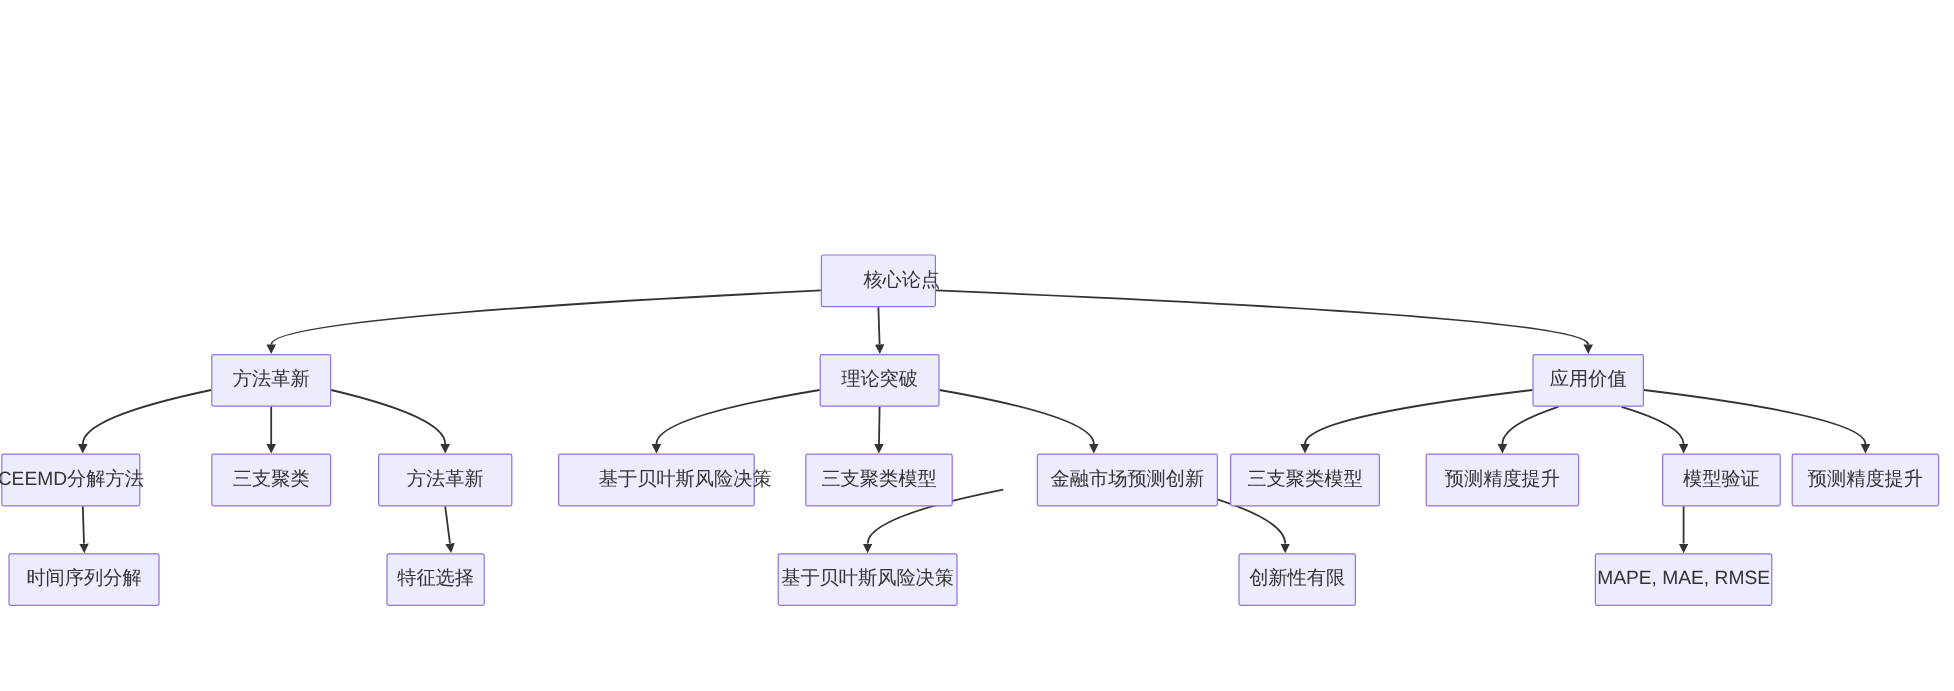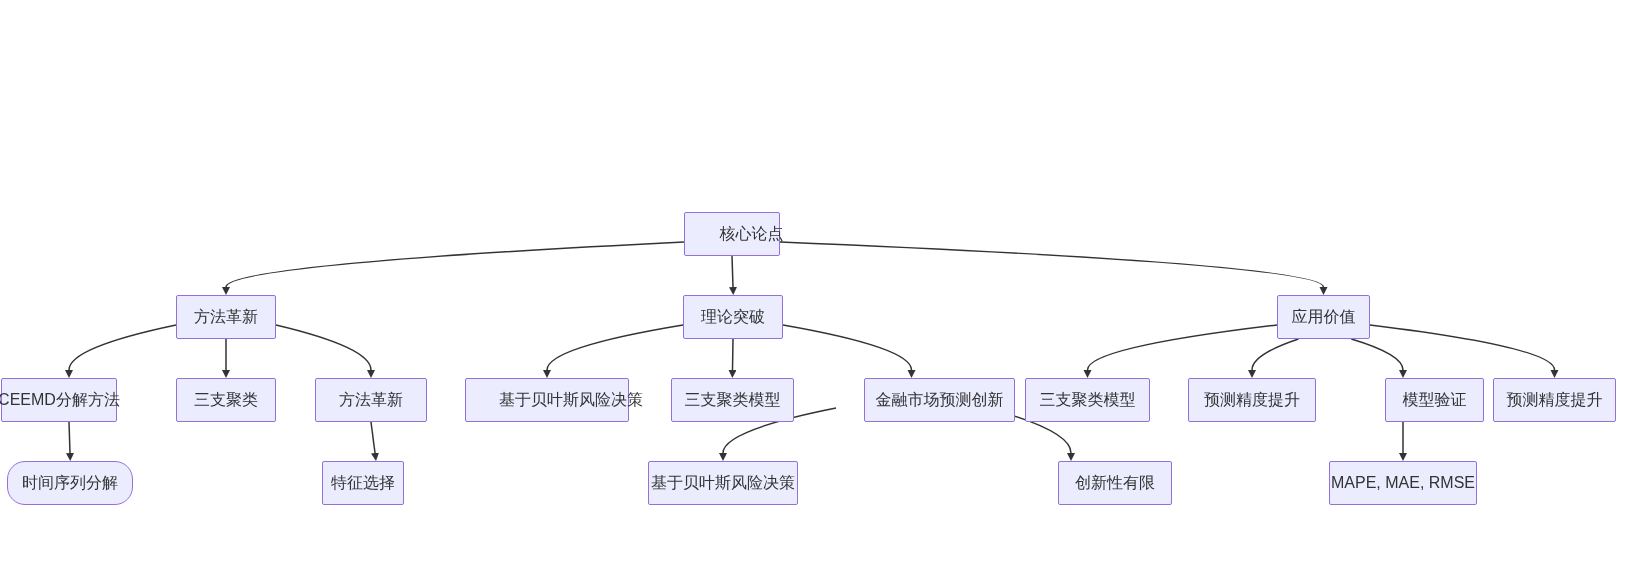--- a/index.html
+++ b/index.html
@@ -59,19 +59,19 @@
       <div class="node" style="left: 1px; top: 378px; width: 116px;">CEEMD分解方法</div>
       <div class="node" style="left: 176px; top: 378px; width: 100px;">三支聚类</div>
       <div class="node" style="left: 315px; top: 378px; width: 112px;">方法革新</div>
       <div class="node" style="left: 465px; top: 378px; width: 164px; padding-left: 48px;">基于贝叶斯风险决策</div>
       <div class="node" style="left: 671px; top: 378px; width: 123px;">三支聚类模型</div>
       <div class="node" style="left: 836px; top: 378px; width: 151px; margin-left: 28px;">金融市场预测创新</div>
       <div class="node" style="left: 1025px; top: 378px; width: 125px;">三支聚类模型</div>
       <div class="node" style="left: 1188px; top: 378px; width: 128px;">预测精度提升</div>
       <div class="node" style="left: 1353px; top: 378px; width: 99px; margin-left: 32px;">模型验证</div>
       <div class="node" style="left: 1493px; top: 378px; width: 123px;">预测精度提升</div>
-      <div class="node" style="left: 7px; top: 461px; width: 126px; border-radius: 18px;">时间序列分解</div>
+      <div class="node" style="left: 7px; top: 461px; width: 126px;">时间序列分解</div>
       <div class="node" style="left: 322px; top: 461px; width: 82px; text-align: center;">特征选择</div>
       <div class="node" style="left: 648px; top: 461px; width: 150px;">基于贝叶斯风险决策</div>
-      <div class="node" style="left: 1058px; top: 461px; width: 114px;">创新性有限</div>
+      <div class="node" style="left: 1032px; top: 461px; width: 98px;">创新性有限</div>
       <div class="node" style="left: 1329px; top: 461px; width: 148px;">MAPE, MAE, RMSE</div>
     </div>
 </div>
 
 </body></html>

